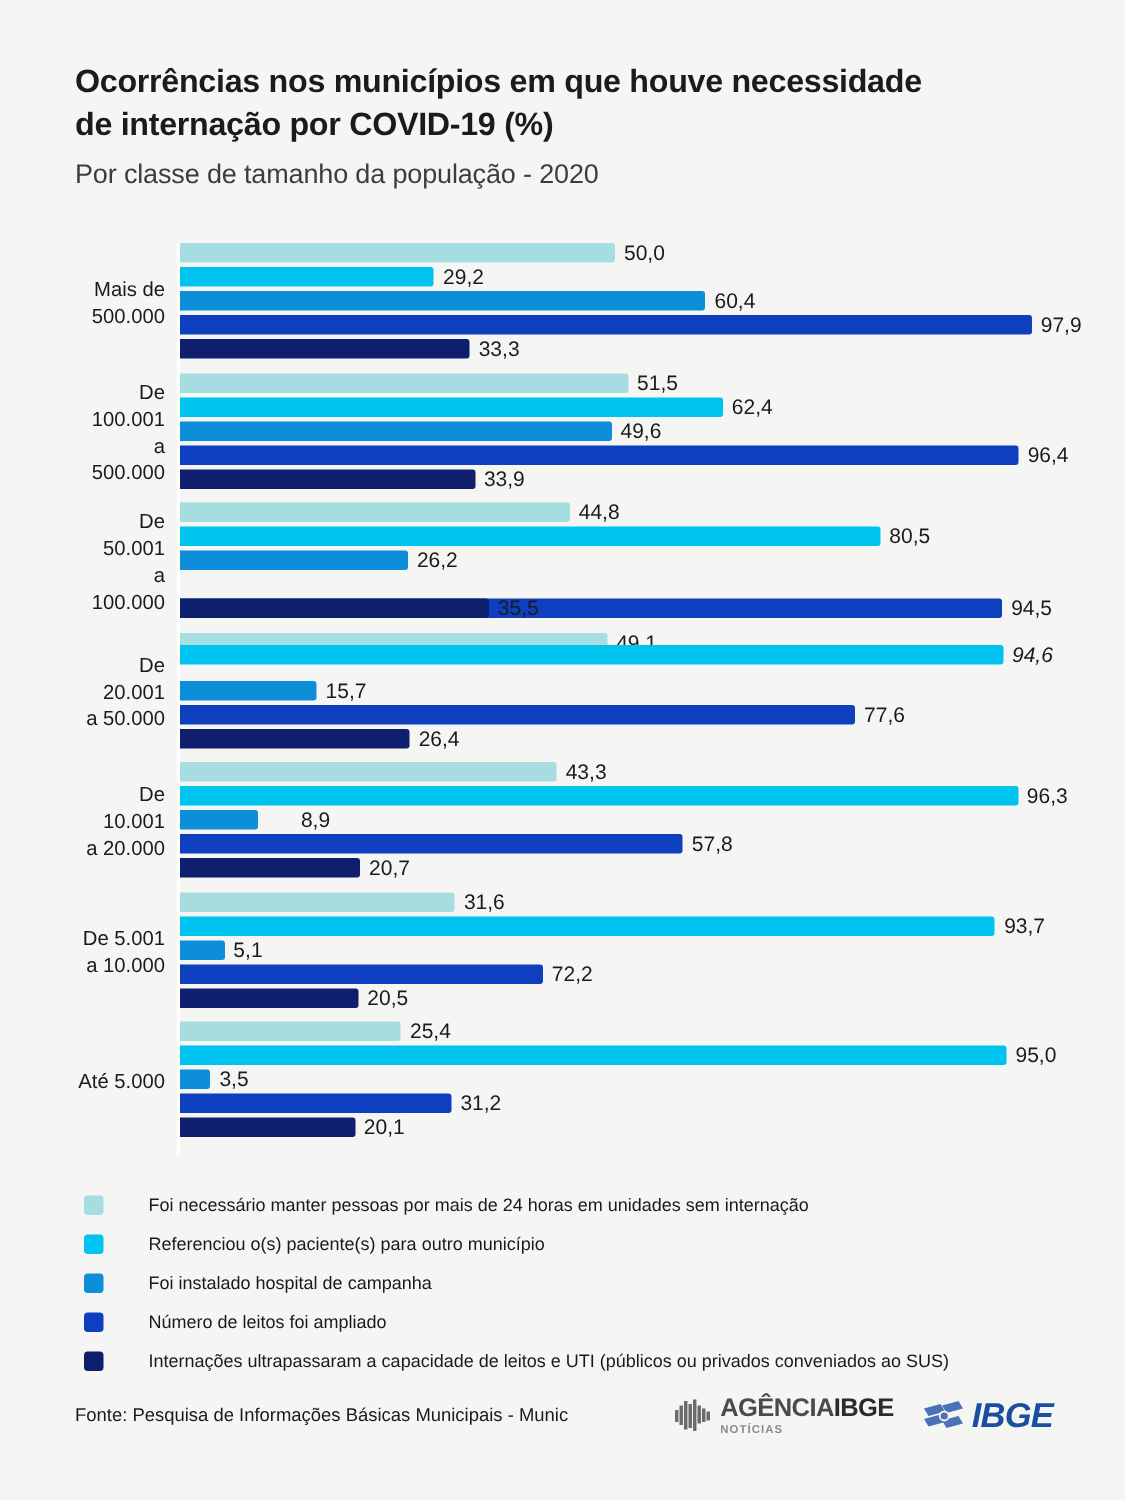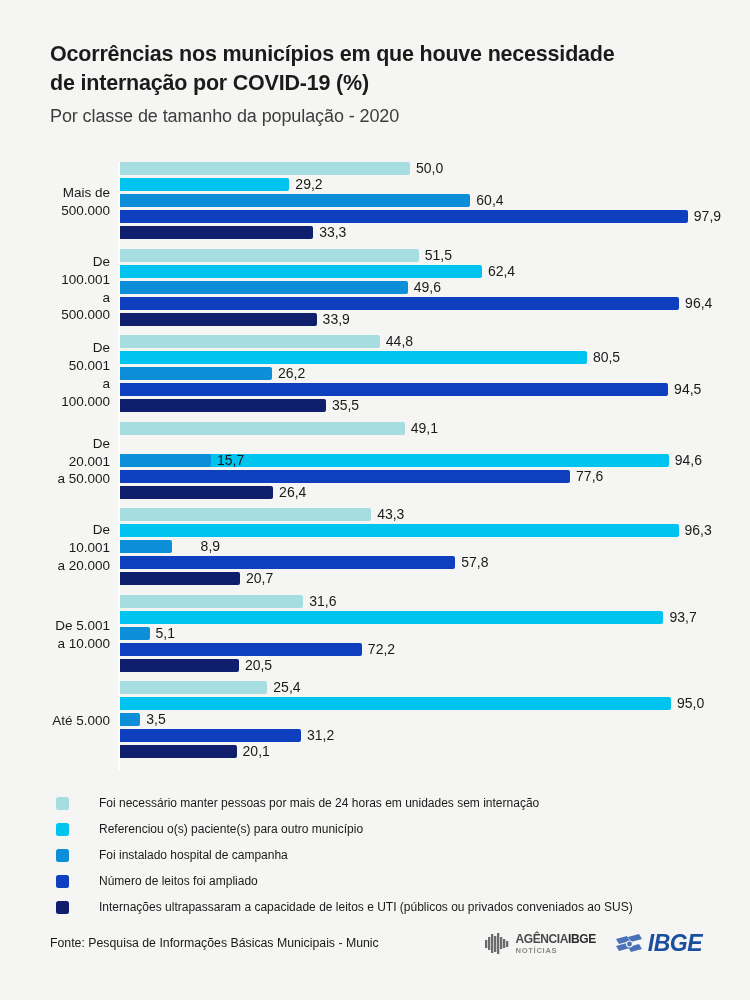--- a/index.html
+++ b/index.html
@@ -152,21 +152,21 @@
     display: flex;
     align-items: center;
     gap: 5px;
   }
   #logo-agencia-text {
     display: flex;
     flex-direction: column;
     line-height: 1;
   }
   .agencia-line1 {
-    font-size: 12px;
+    font-size: 17px;
     font-weight: bold;
     color: #4a4a4a;
     letter-spacing: -0.4px;
   }
   .agencia-line1 b { color: #2b2b2b; }
   .agencia-line2 {
     font-size: 7.6px;
     font-weight: bold;
     color: #8a8a8a;
     letter-spacing: 0.7px;
@@ -258,39 +258,39 @@
             <span class="bar-value" style="left: 265.84px;">44,8</span>
           </div>
           <div class="bar-row" style="top: 16px;">
             <div class="bar" style="width: 466.9px; background: rgb(0, 196, 240);"></div>
             <span class="bar-value" style="left: 472.9px;">80,5</span>
           </div>
           <div class="bar-row" style="top: 32px;">
             <div class="bar" style="width: 151.96px; background: rgb(13, 142, 216);"></div>
             <span class="bar-value" style="left: 157.96px;">26,2</span>
           </div>
-          <div class="bar-row" style="top: 48px;">
+          <div class="bar-row" style="top: 64px;">
             <div class="bar" style="width: 548.1px; background: rgb(13, 63, 191);"></div>
             <span class="bar-value" style="left: 554.1px;">94,5</span>
           </div>
           <div class="bar-row" style="top: 64px;">
             <div class="bar" style="width: 205.9px; background: rgb(15, 31, 110);"></div>
             <span class="bar-value" style="left: 211.9px;">35,5</span>
           </div>
         </div>
       </div>
       <div class="group" style="top: 259.5px;">
         <div class="group-label">De 20.001
 a 50.000</div>
         <div class="bars">
           <div class="bar-row" style="top: 0px;">
             <div class="bar" style="width: 284.78px; background: rgb(166, 221, 224);"></div>
             <span class="bar-value" style="left: 290.78px;">49,1</span>
           </div>
-          <div class="bar-row" style="top: 32px;">
+          <div class="bar-row" style="top: 8px; font-style: italic;">
             <div class="bar" style="width: 548.68px; background: rgb(0, 196, 240);"></div>
             <span class="bar-value" style="left: 554.68px;">94,6</span>
           </div>
           <div class="bar-row" style="top: 32px;">
             <div class="bar" style="width: 91.06px; background: rgb(13, 142, 216);"></div>
             <span class="bar-value" style="left: 97.06px;">15,7</span>
           </div>
           <div class="bar-row" style="top: 48px;">
             <div class="bar" style="width: 450.08px; background: rgb(13, 63, 191);"></div>
             <span class="bar-value" style="left: 456.08px;">77,6</span>

